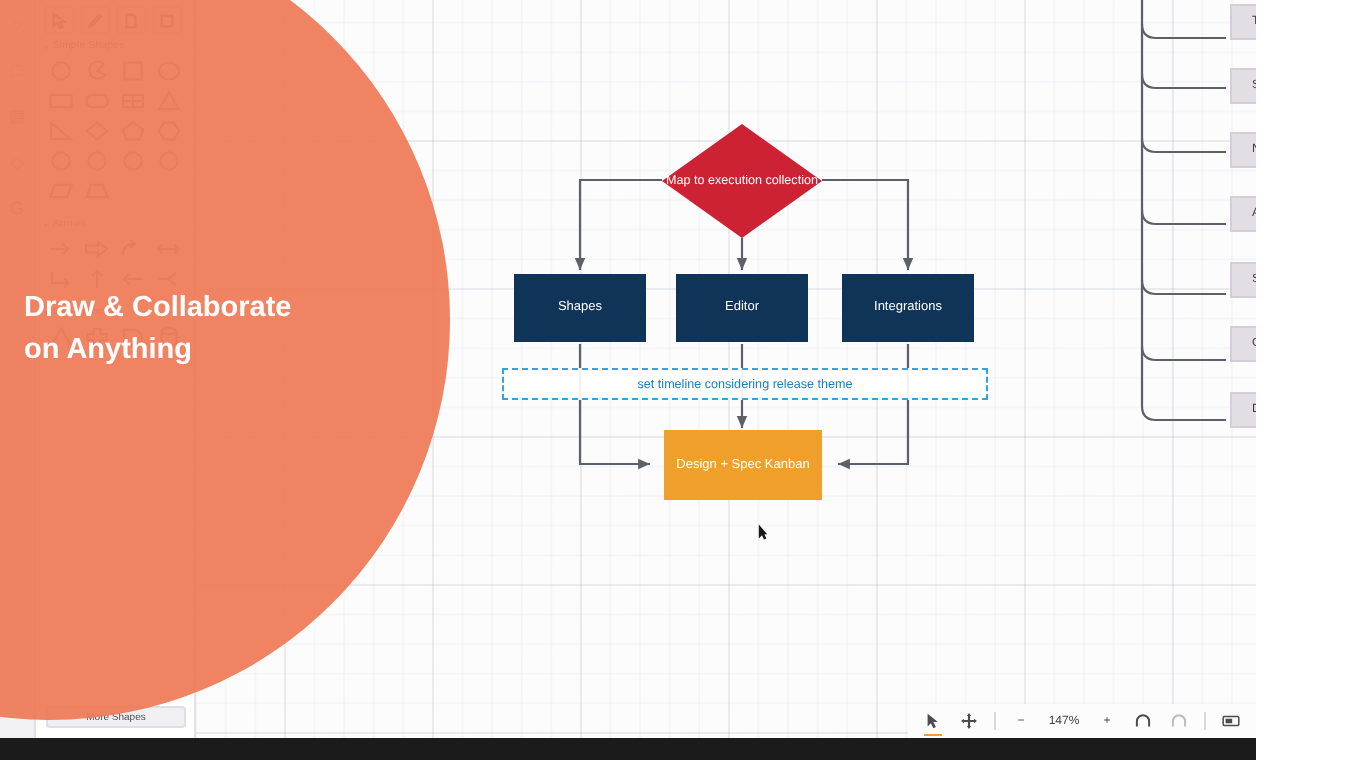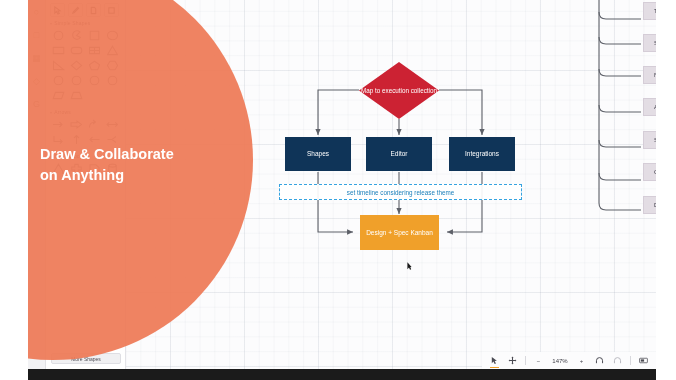--- a/index.html
+++ b/index.html
@@ -7,21 +7,20 @@
     width: 676px; height: 380px;
     overflow: hidden;
     background: #ffffff;
     font-family: "Liberation Sans", sans-serif;
   }
   #app {
     position: relative;
     width: 628px; height: 380px;
     overflow: hidden;
     background: #fbfbfc;
-    margin-left: 28px;
   }
 
   
   .canvas {
     position: absolute;
     left: 0; top: 0; width: 676px; height: 370px;
     background-color: #fcfcfd;
     background-image:
       linear-gradient(to right, rgba(150,160,175,0.13) 1px, transparent 1px),
       linear-gradient(to bottom, rgba(150,160,175,0.13) 1px, transparent 1px),

